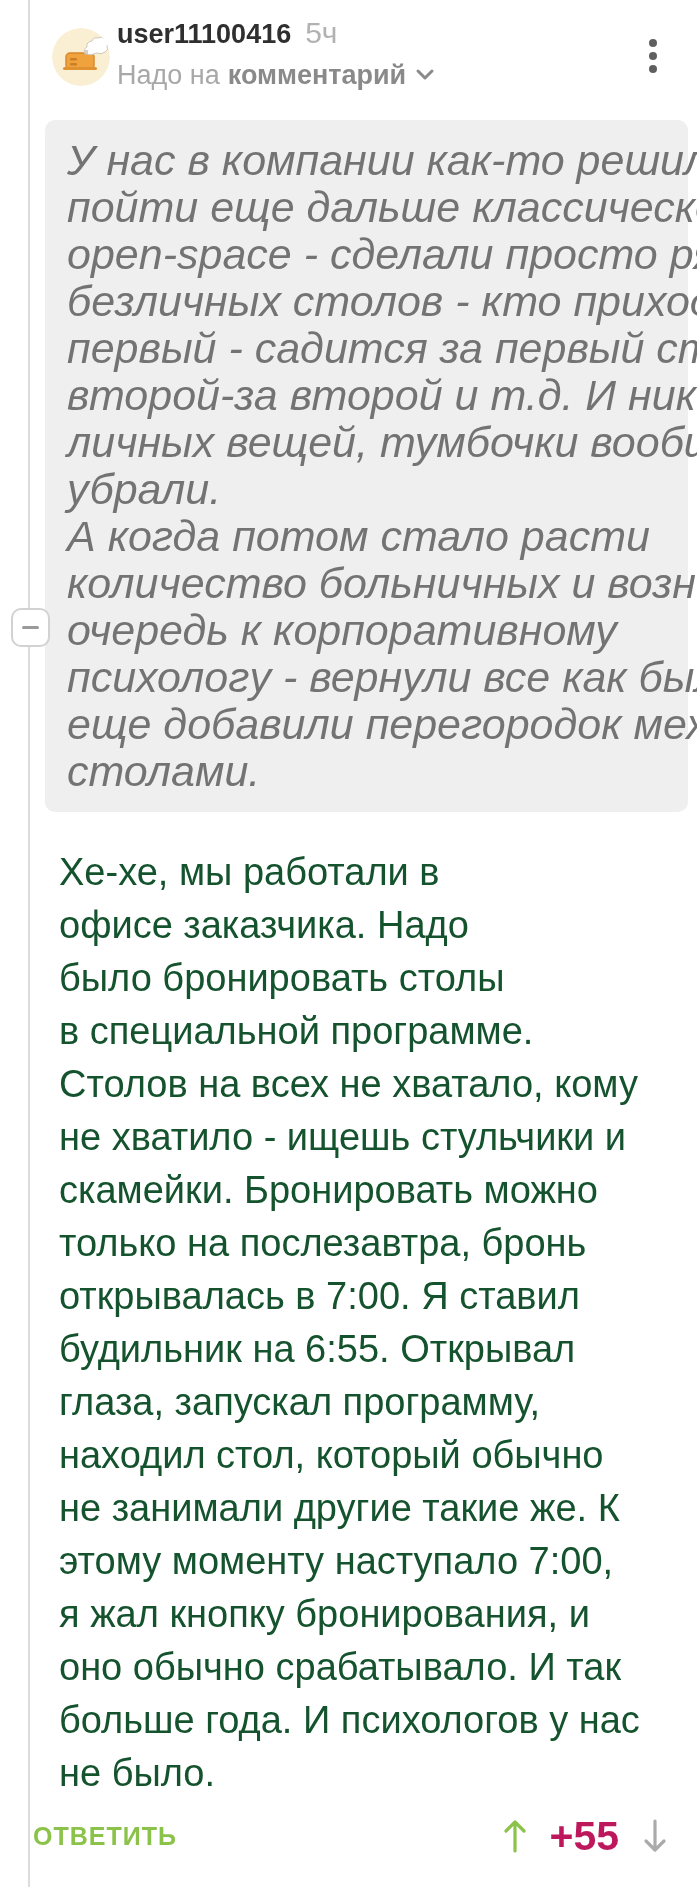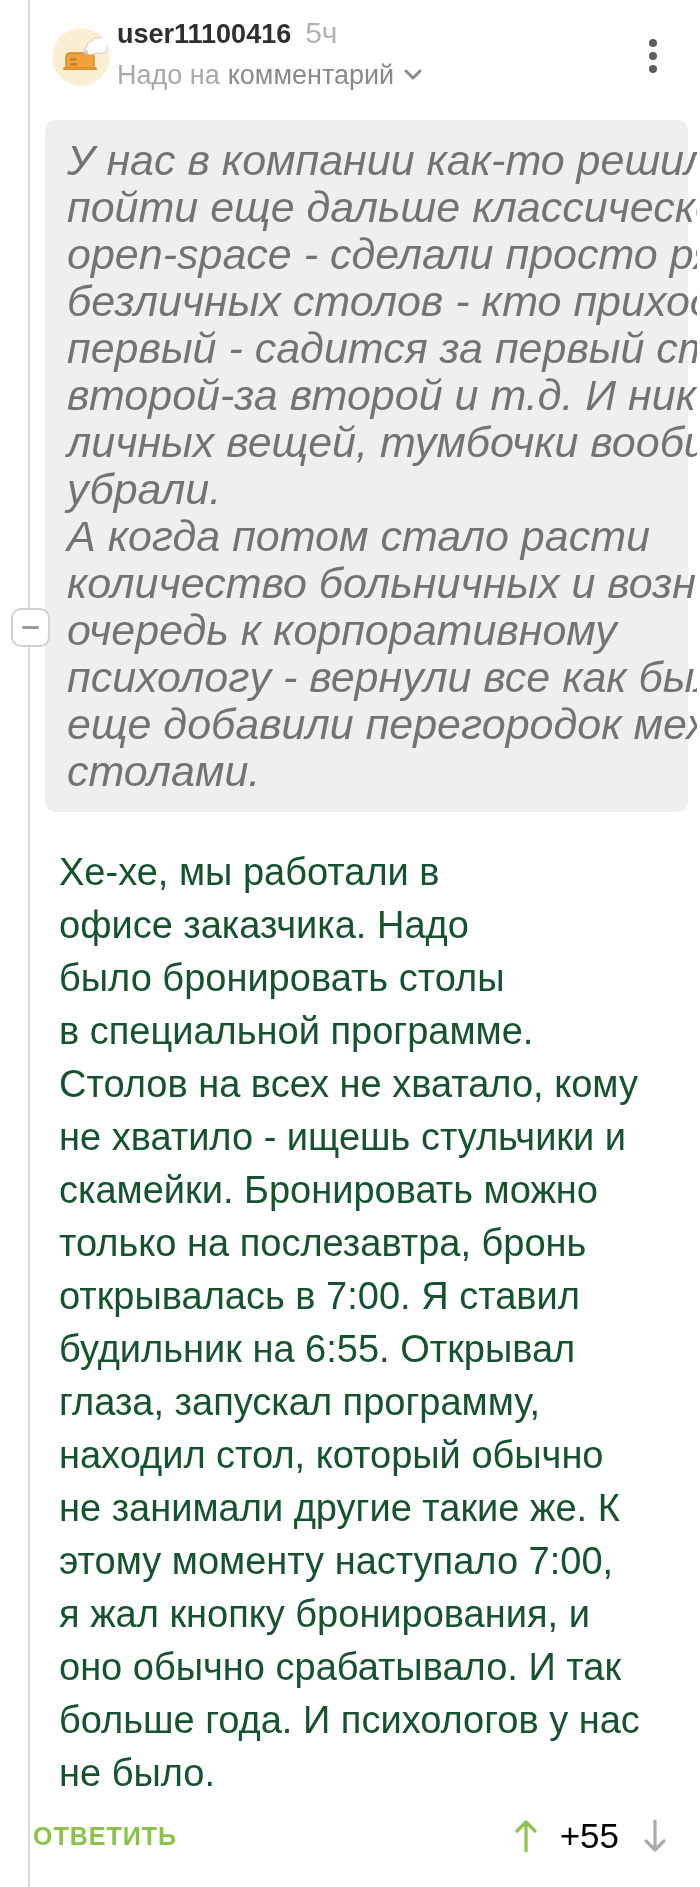--- a/index.html
+++ b/index.html
@@ -66,21 +66,21 @@
     margin-top: 11px;
     display: flex;
     align-items: center;
     font-size: 27px;
     line-height: 30px;
   }
   .reply-prefix { color: #a8a8a8; }
   .reply-target {
     margin-left: 8px;
     color: #8a8a8a;
-    font-weight: 400;
+    font-weight: 700;
     cursor: pointer;
     display: inline-flex;
     align-items: center;
   }
   .chevron { margin-left: 8px; display: inline-flex; }
   .kebab {
     position: absolute;
     right: 20px; top: 28px;
     width: 48px; height: 56px;
     display: flex; flex-direction: column;
@@ -126,24 +126,25 @@
   .reply-btn {
     font-size: 25px;
     font-weight: 700;
     letter-spacing: 1px;
     color: #8bc34a;
     cursor: pointer;
   }
   .votes { display: flex; align-items: center; }
   .vote-btn { display: flex; align-items: center; justify-content: center; cursor: pointer; padding: 2px; }
   .rating {
-    font-size: 35px;
-    color: #000000;
+    font-size: 41px;
+    color: #be185d;
     margin: 0 22px 0 20px;
     line-height: 36px;
+    font-weight: bold;
   }
 </style>
 </head>
 <body>
 
 <div class="screen">
 
   <div class="thread-line"></div>
 
   <div class="collapse-btn">

